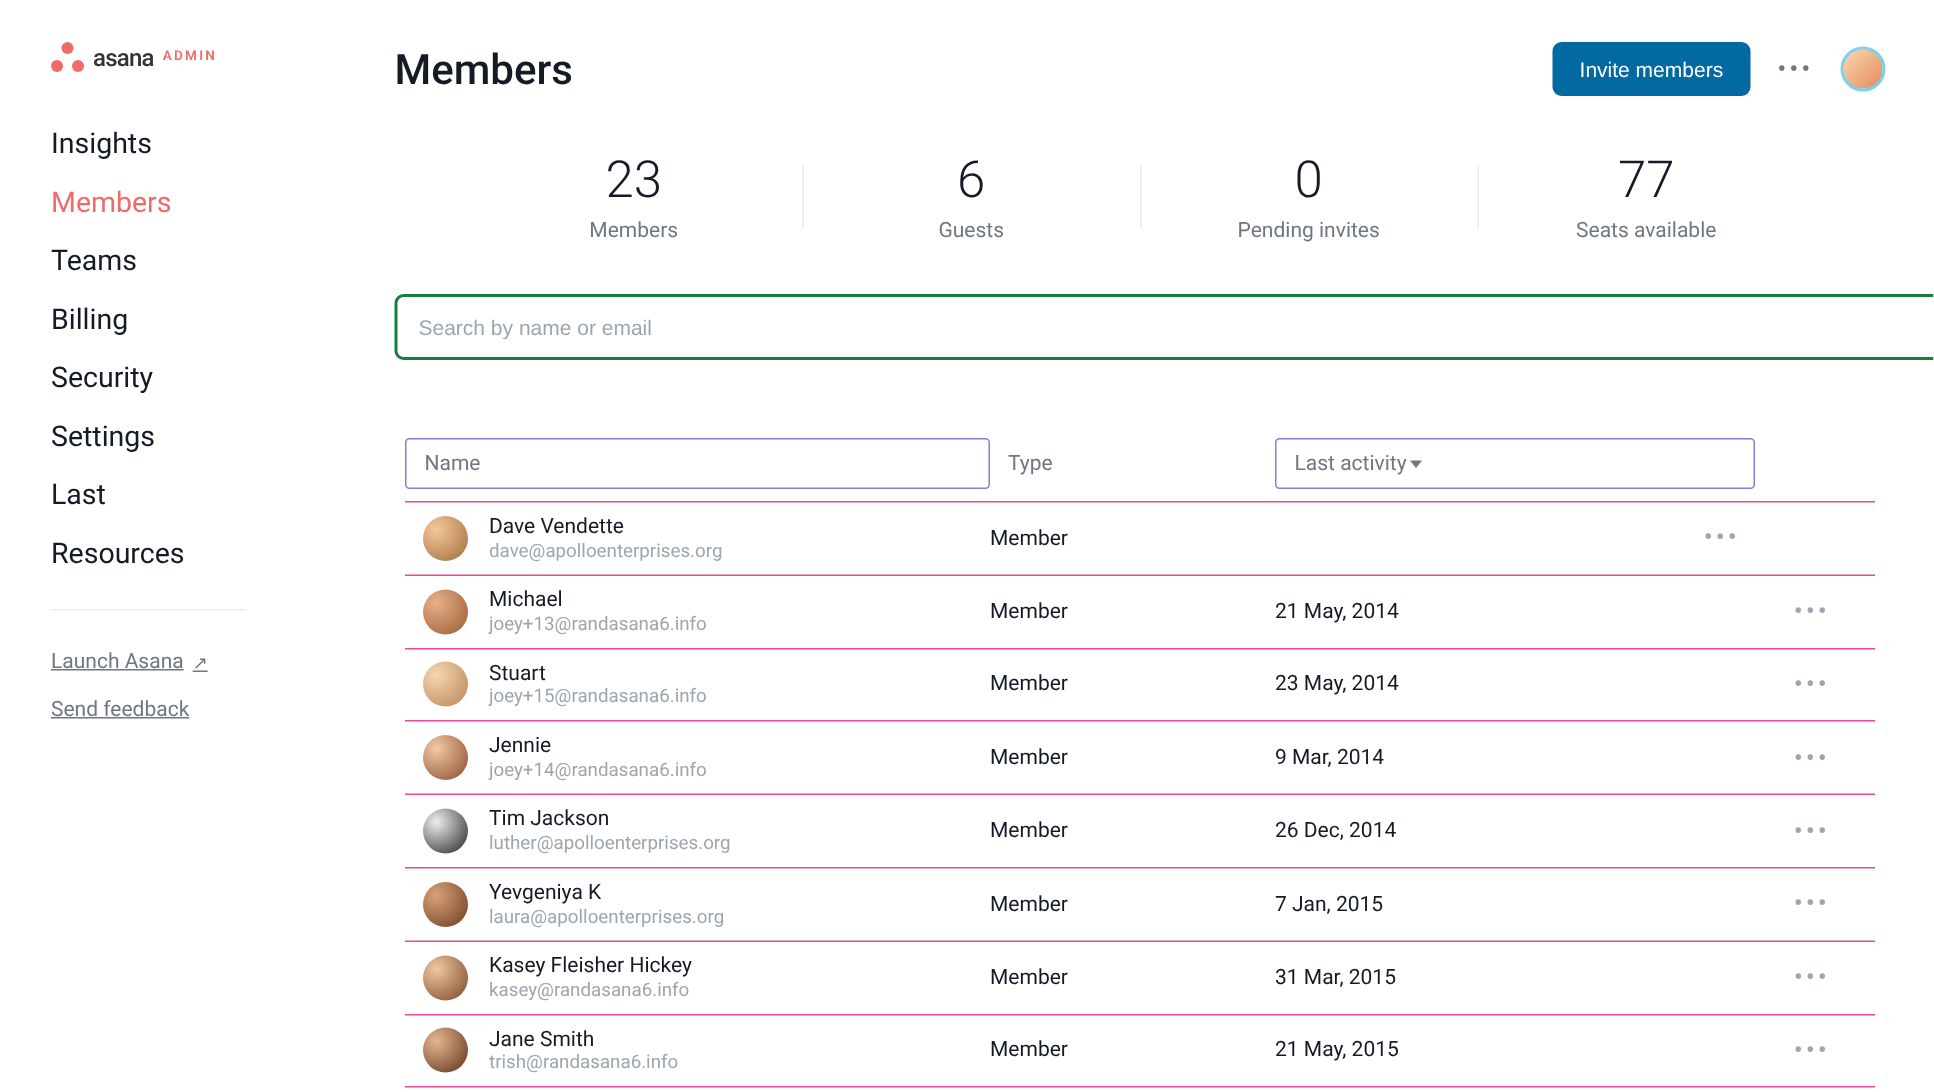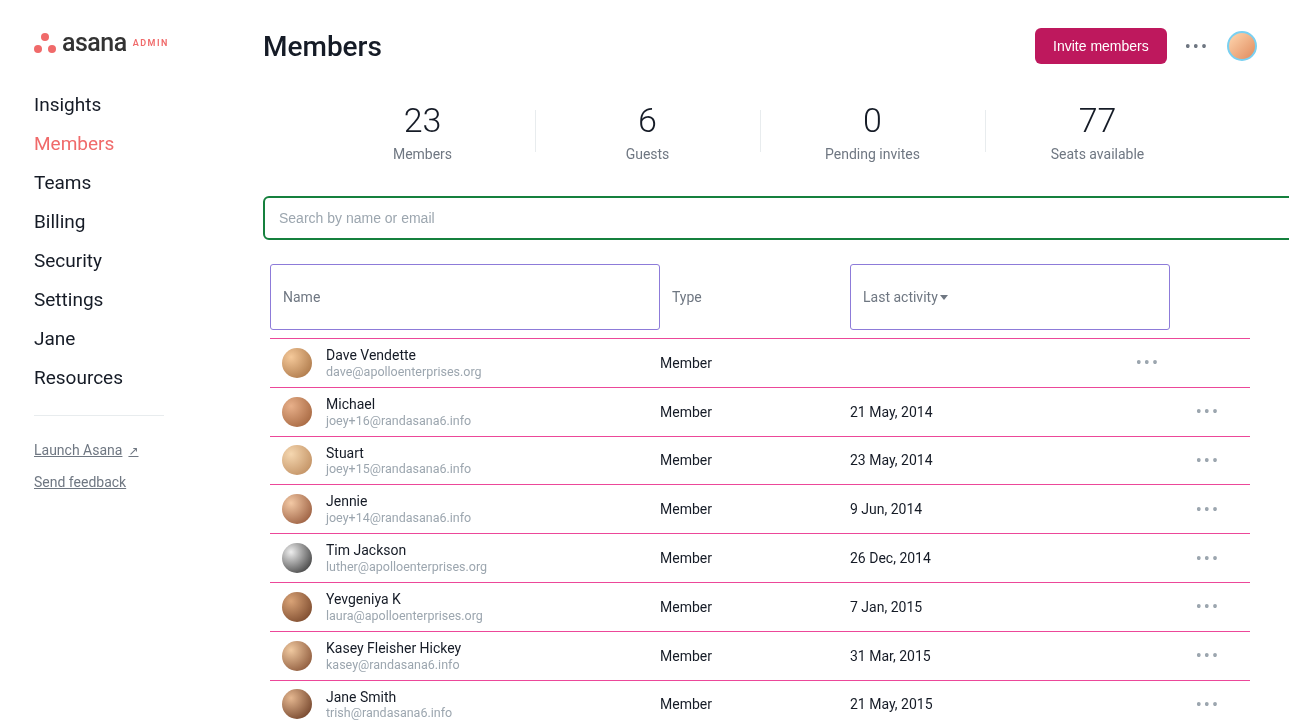--- a/index.html
+++ b/index.html
@@ -30,21 +30,21 @@
   }
   .logo-icon .dot {
     position: absolute;
     width: 8px; height: 8px;
     border-radius: 50%;
     background: #f06a6a;
   }
   .logo-icon .d1 { top: 0; left: 7px; }
   .logo-icon .d2 { bottom: 0; left: 0; }
   .logo-icon .d3 { bottom: 0; right: 0; }
-  .logo-text { font-size: 25px; font-weight: 500; letter-spacing: -0.5px; color: #333; }
+  .logo-text { font-size: 16px; font-weight: 500; letter-spacing: -0.5px; color: #333; }
   .logo-admin { font-size: 9px; letter-spacing: 1.5px; color: #f06a6a; font-weight: 600; }
 
   .nav { display: flex; flex-direction: column; gap: 0; }
   .nav-item {
     font-size: 19px;
     color: #151b26;
     padding: 8px 0;
     cursor: pointer;
   }
   .nav-item.active { color: #f06a6a; }
@@ -85,21 +85,21 @@
   .page-title {
     font-size: 28px;
     font-weight: 500;
   }
   .header-actions {
     display: flex;
     align-items: center;
     gap: 18px;
   }
   .btn-primary {
-    background: #be185d;
+    background: #0369a1;
     color: #fff;
     border: none;
     padding: 10px 18px;
     border-radius: 6px;
     font-size: 14px;
     font-weight: 500;
     cursor: pointer;
   }
   .more-dots {
     color: #6f7782;
@@ -156,21 +156,21 @@
   .thead, .row {
     display: grid;
     grid-template-columns: 390px 190px 320px 60px;
     align-items: center;
   }
   .thead {
     color: #6f7782;
     font-size: 14px;
     padding: 6px 0 8px;
   }
-  .th { padding: 24px 12px; }
+  .th { padding: 8px 12px; margin-top: 28px; }
   .th.boxed {
     border: 1.5px solid #8d7bd9;
     border-radius: 3px;
   }
   .th-last { display: flex; align-items: center; gap: 2px; }
   .sort-caret {
     width: 0; height: 0;
     border-left: 4px solid transparent;
     border-right: 4px solid transparent;
     border-top: 5px solid #6f7782;
@@ -223,21 +223,21 @@
       <span class="logo-admin">ADMIN</span>
     </div>
 
     <nav class="nav">
       <div class="nav-item">Insights</div>
       <div class="nav-item active">Members</div>
       <div class="nav-item">Teams</div>
       <div class="nav-item">Billing</div>
       <div class="nav-item">Security</div>
       <div class="nav-item">Settings</div>
-      <div class="nav-item">Jane</div>
+      <div class="nav-item">Last</div>
       <div class="nav-item">Resources</div>
     </nav>
 
     <hr class="sidebar-divider">
 
     <div class="secondary-link">
       <span>Launch Asana</span>
       <span class="ext-icon">↗</span>
     </div>
     <div class="secondary-link">
@@ -298,21 +298,21 @@
               </div>
             </div>
             <div class="cell-type">Member</div>
             <div class="cell-actions">•••</div>
           </div>
           <div class="row">
             <div class="cell-name">
               <div class="avatar av1"></div>
               <div class="name-block">
                 <div class="member-name">Michael</div>
-                <div class="member-email">joey+16@randasana6.info</div>
+                <div class="member-email">joey+13@randasana6.info</div>
               </div>
             </div>
             <div class="cell-type">Member</div>
             <div class="cell-date">21 May, 2014</div>
             <div class="cell-actions">•••</div>
           </div>
           <div class="row">
             <div class="cell-name">
               <div class="avatar av2"></div>
               <div class="name-block">
@@ -326,21 +326,21 @@
           </div>
           <div class="row">
             <div class="cell-name">
               <div class="avatar av3"></div>
               <div class="name-block">
                 <div class="member-name">Jennie</div>
                 <div class="member-email">joey+14@randasana6.info</div>
               </div>
             </div>
             <div class="cell-type">Member</div>
-            <div class="cell-date">9 Jun, 2014</div>
+            <div class="cell-date">9 Mar, 2014</div>
             <div class="cell-actions">•••</div>
           </div>
           <div class="row">
             <div class="cell-name">
               <div class="avatar av4"></div>
               <div class="name-block">
                 <div class="member-name">Tim Jackson</div>
                 <div class="member-email">luther@apolloenterprises.org</div>
               </div>
             </div>

